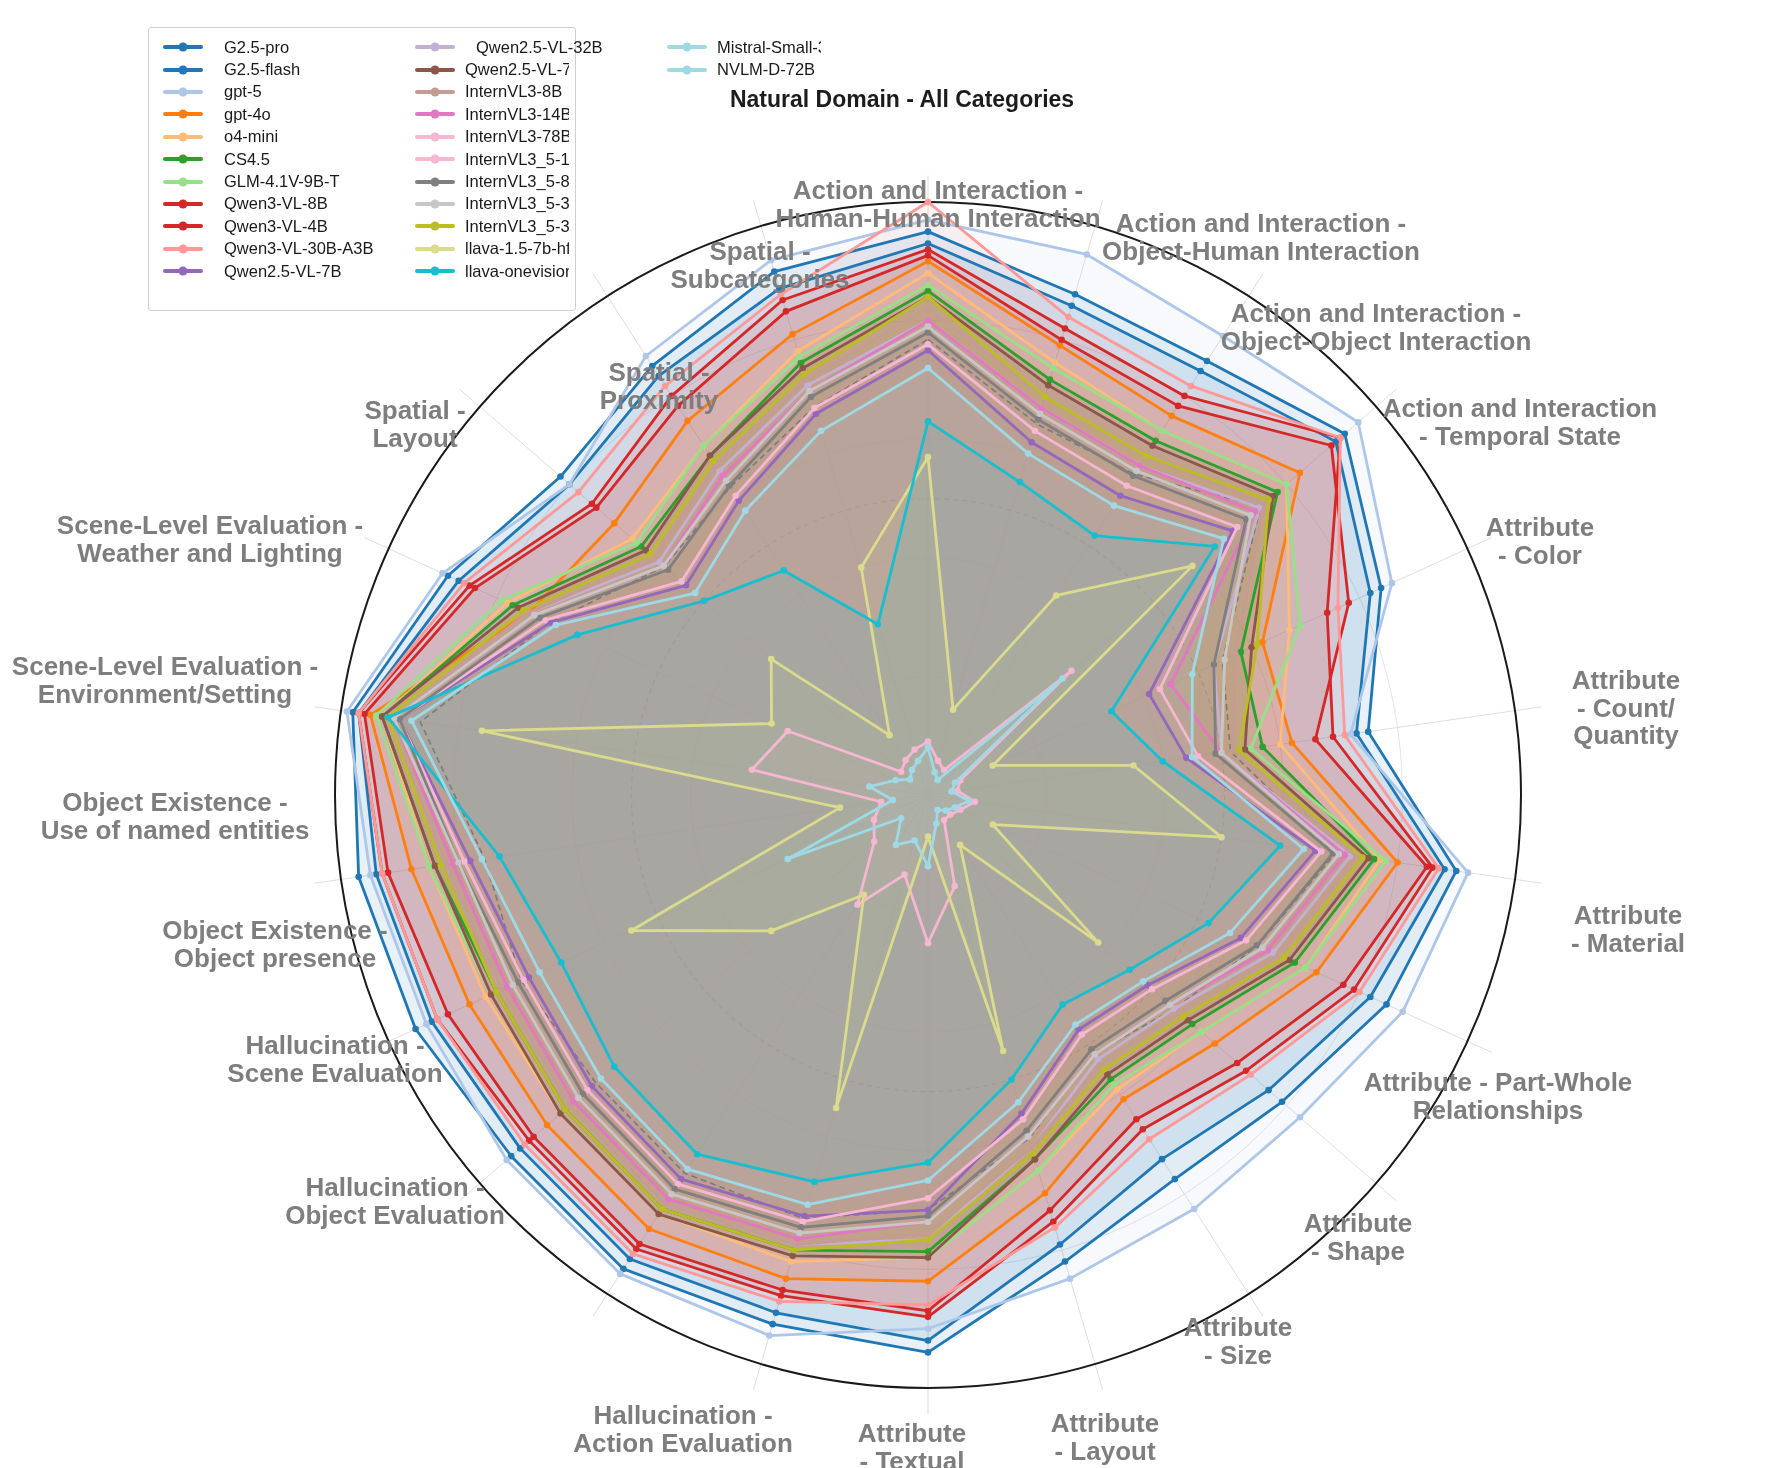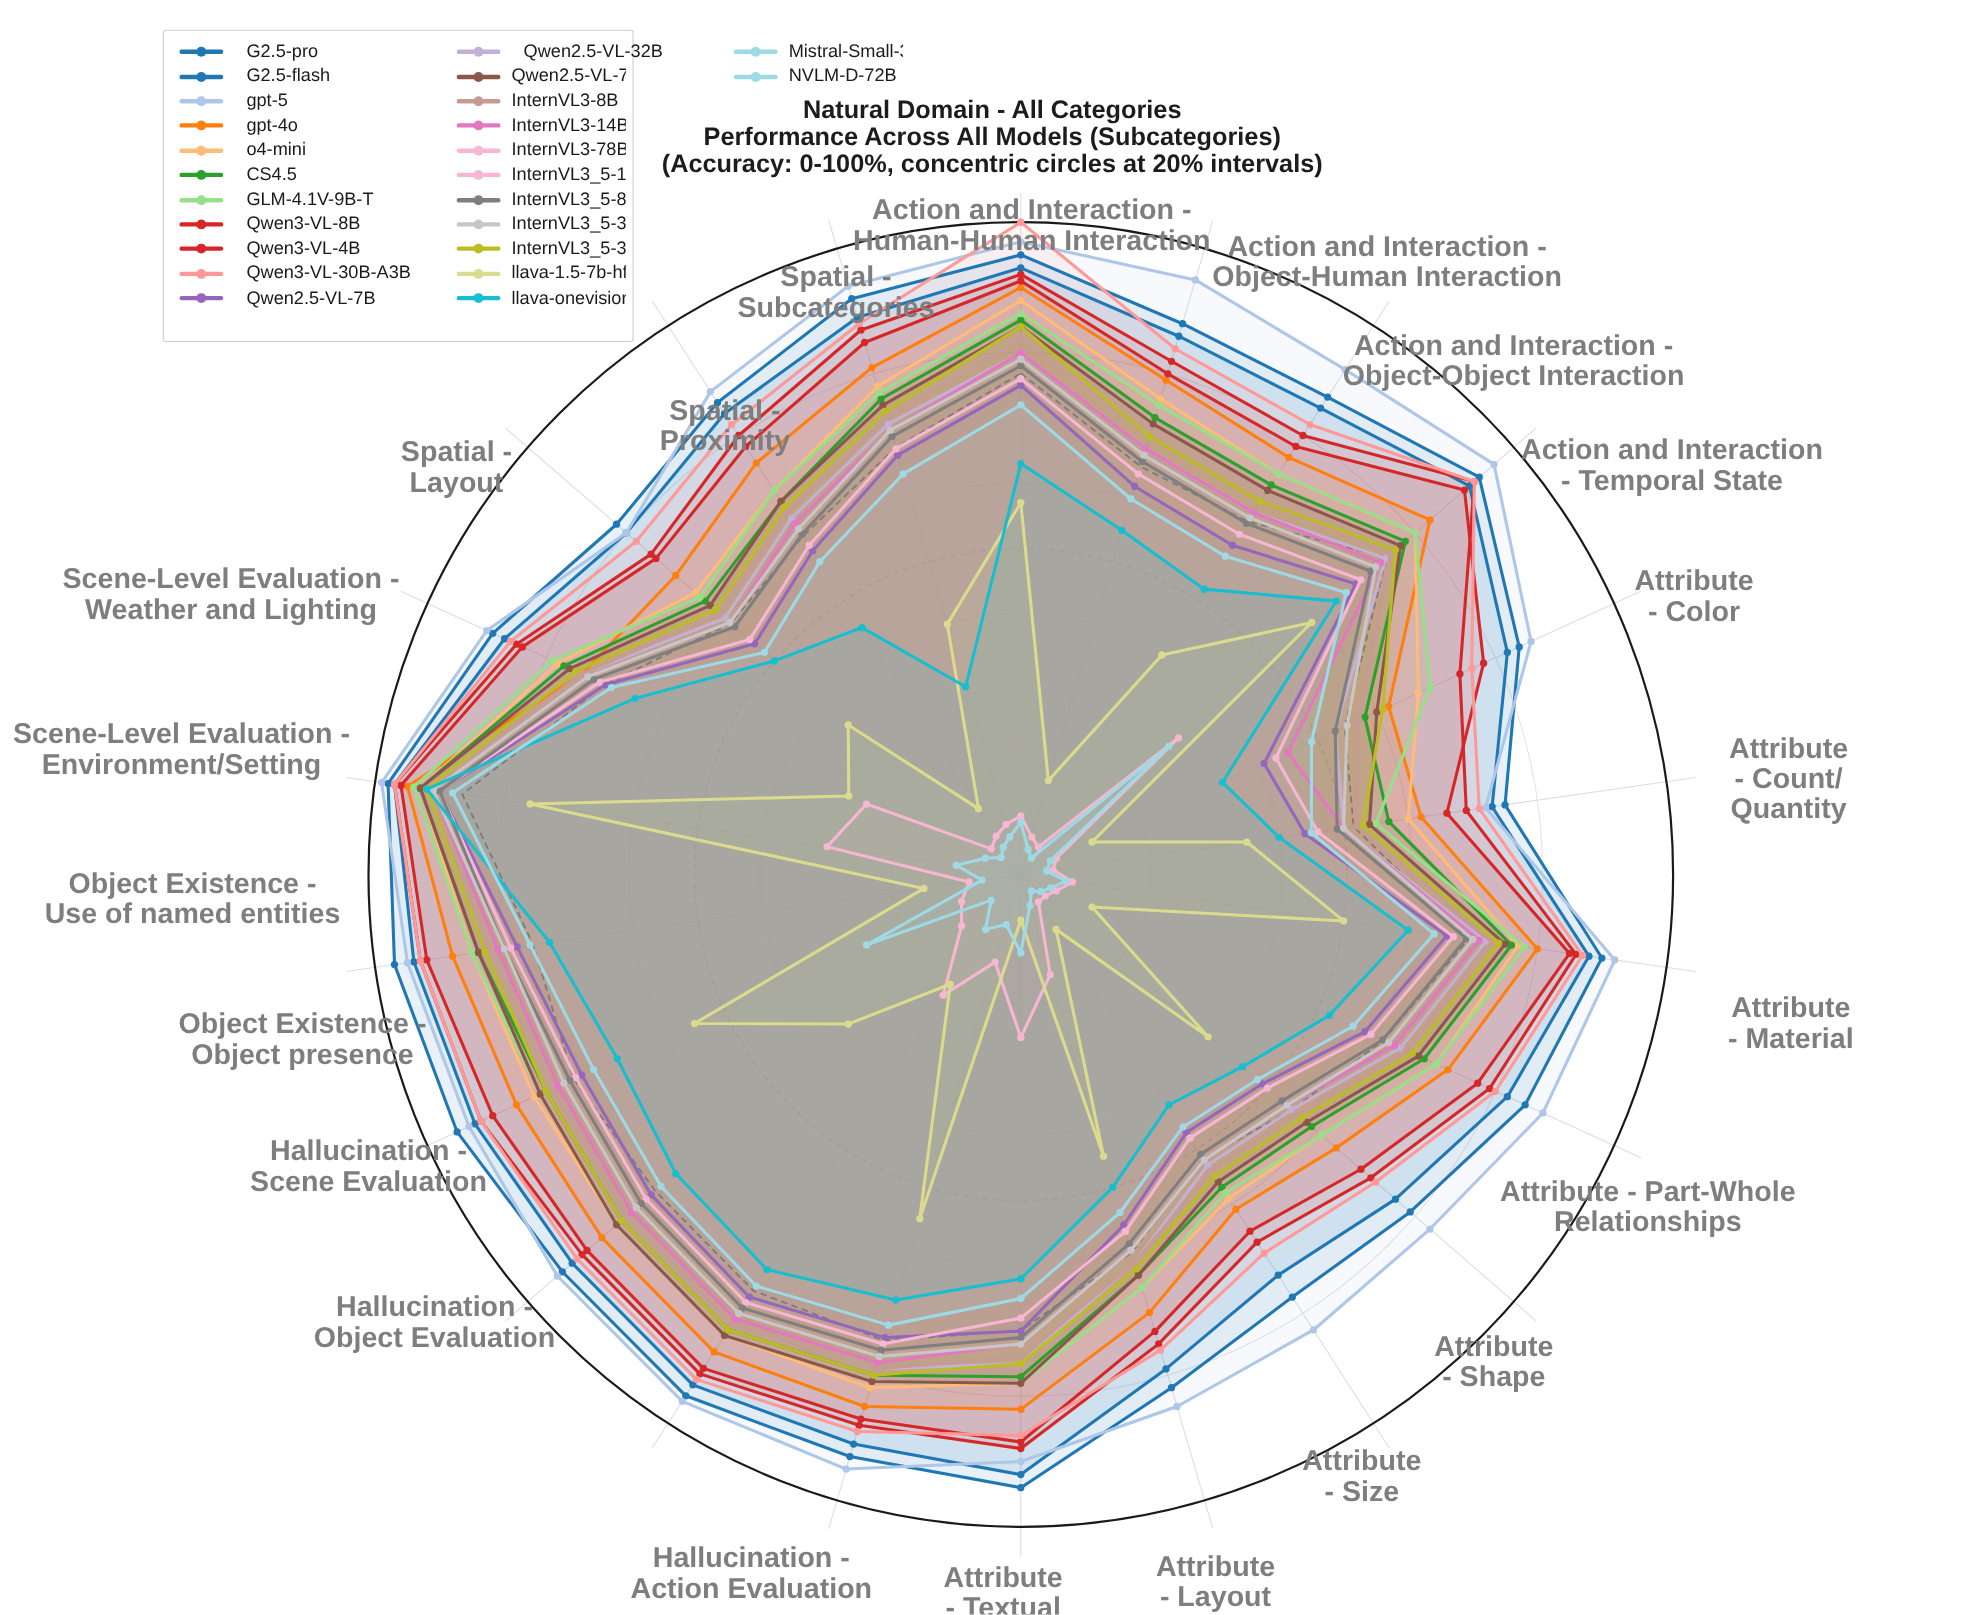--- a/index.html
+++ b/index.html
@@ -677,22 +677,20 @@
         <circle cx="892.7821530978764" cy="800.0635619457635" r="3.3" fill="#9edae5"></circle>
         <circle cx="869.3035884964606" cy="786.5607300903943" r="3.3" fill="#9edae5"></circle>
         <circle cx="895.6352936052863" cy="780.2195338373929" r="3.3" fill="#9edae5"></circle>
         <circle cx="910.073620096317" cy="779.4667033908179" r="3.3" fill="#9edae5"></circle>
         <circle cx="911.9699997624415" cy="770.0568327515555" r="3.3" fill="#9edae5"></circle>
         <circle cx="917.9759556275819" cy="760.8612399987962" r="3.3" fill="#9edae5"></circle>
       </g>
     </svg>
 
   <div class="title-line" style="top:86px">Natural Domain - All Categories</div>
-  <div class="title-line" style="top:111px">Performance Across All Models (Subcategories)</div>
-  <div class="title-line" style="top:135px">(Accuracy: 0-100%, concentric circles at 20% intervals)</div>
 
   <div id="axis-labels">
       <div class="axlab" style="left: 938px; top: 185px;">
         <div>Action and Interaction -</div>
         <div>Human-Human Interaction</div>
       </div>
       <div class="axlab" style="left: 1261px; top: 218px;">
         <div>Action and Interaction -</div>
         <div>Object-Human Interaction</div>
       </div>

